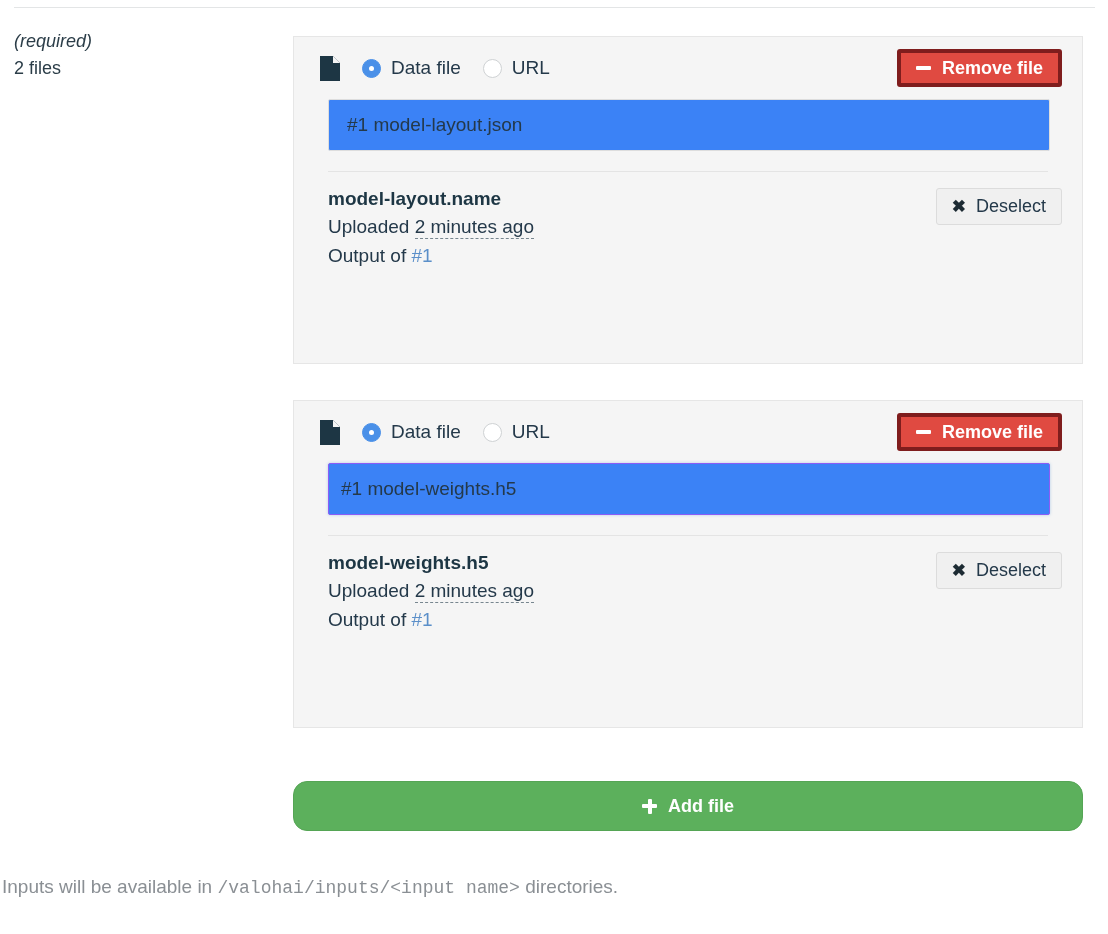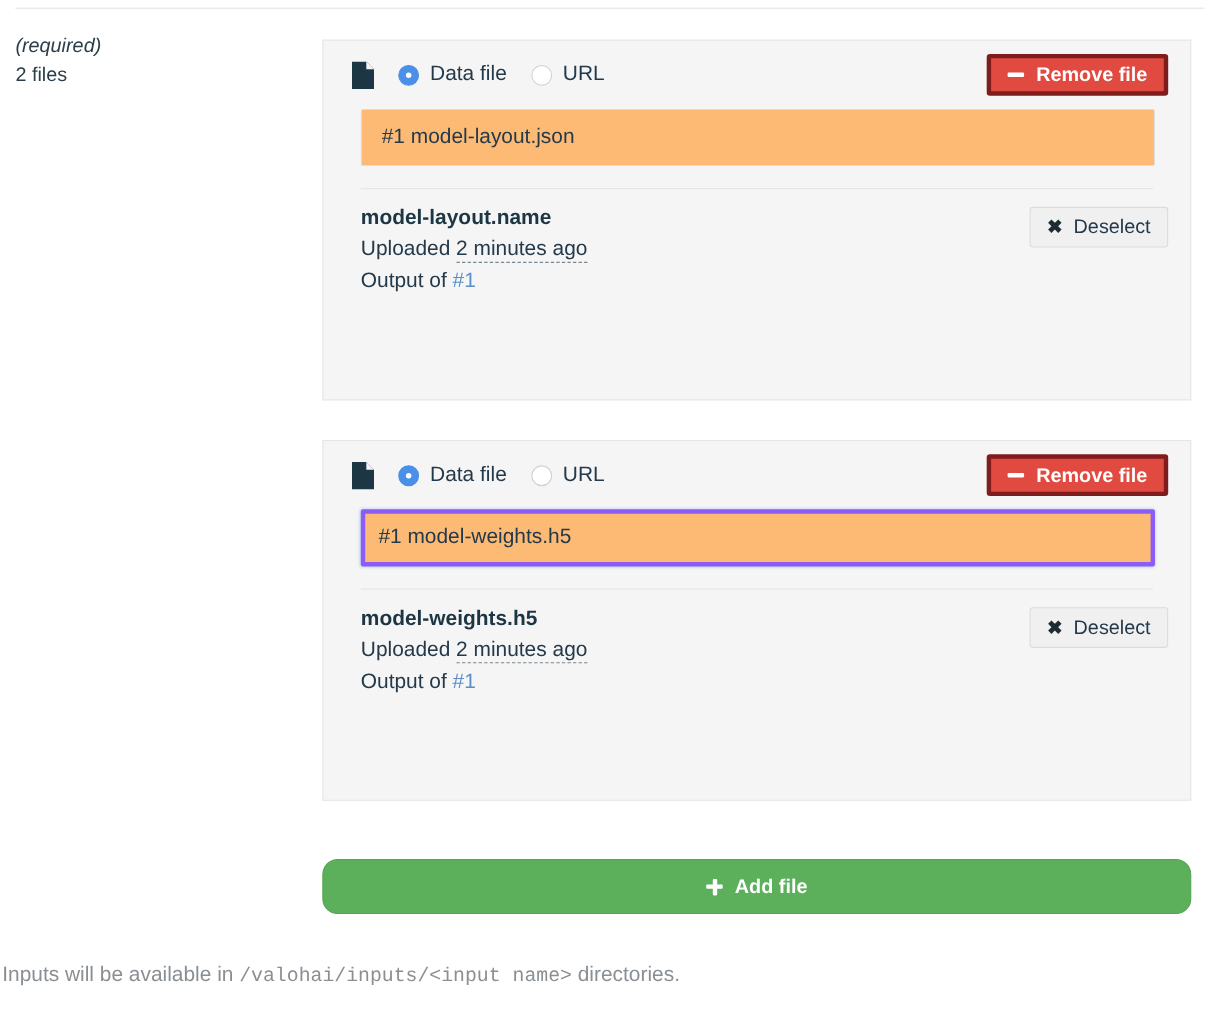--- a/index.html
+++ b/index.html
@@ -155,31 +155,31 @@
     flex: none;
   }
 
   .card-input-wrap {
     padding: 0 34px 0 34px;
   }
   .file-input {
     display: block;
     width: 722px;
     height: 52px;
-    background: #fdba74;
+    background: #3b82f6;
     border: 1px solid #dddddd;
     border-radius: 2px;
     font-family: "Liberation Sans", sans-serif;
     font-size: 19px;
     color: #24394a;
     padding: 0 18px;
     outline: none;
   }
   .file-input.focused {
-    border: 4px solid #8b5cf6;
+    border: 1px solid #8b5cf6;
     box-shadow: 0 0 3px rgba(91,155,213,0.45);
     padding-left: 12px;
   }
 
   .card-rule {
     margin: 20px 34px 0 34px;
     height: 1px;
     background: #e4e4e4;
   }
 

